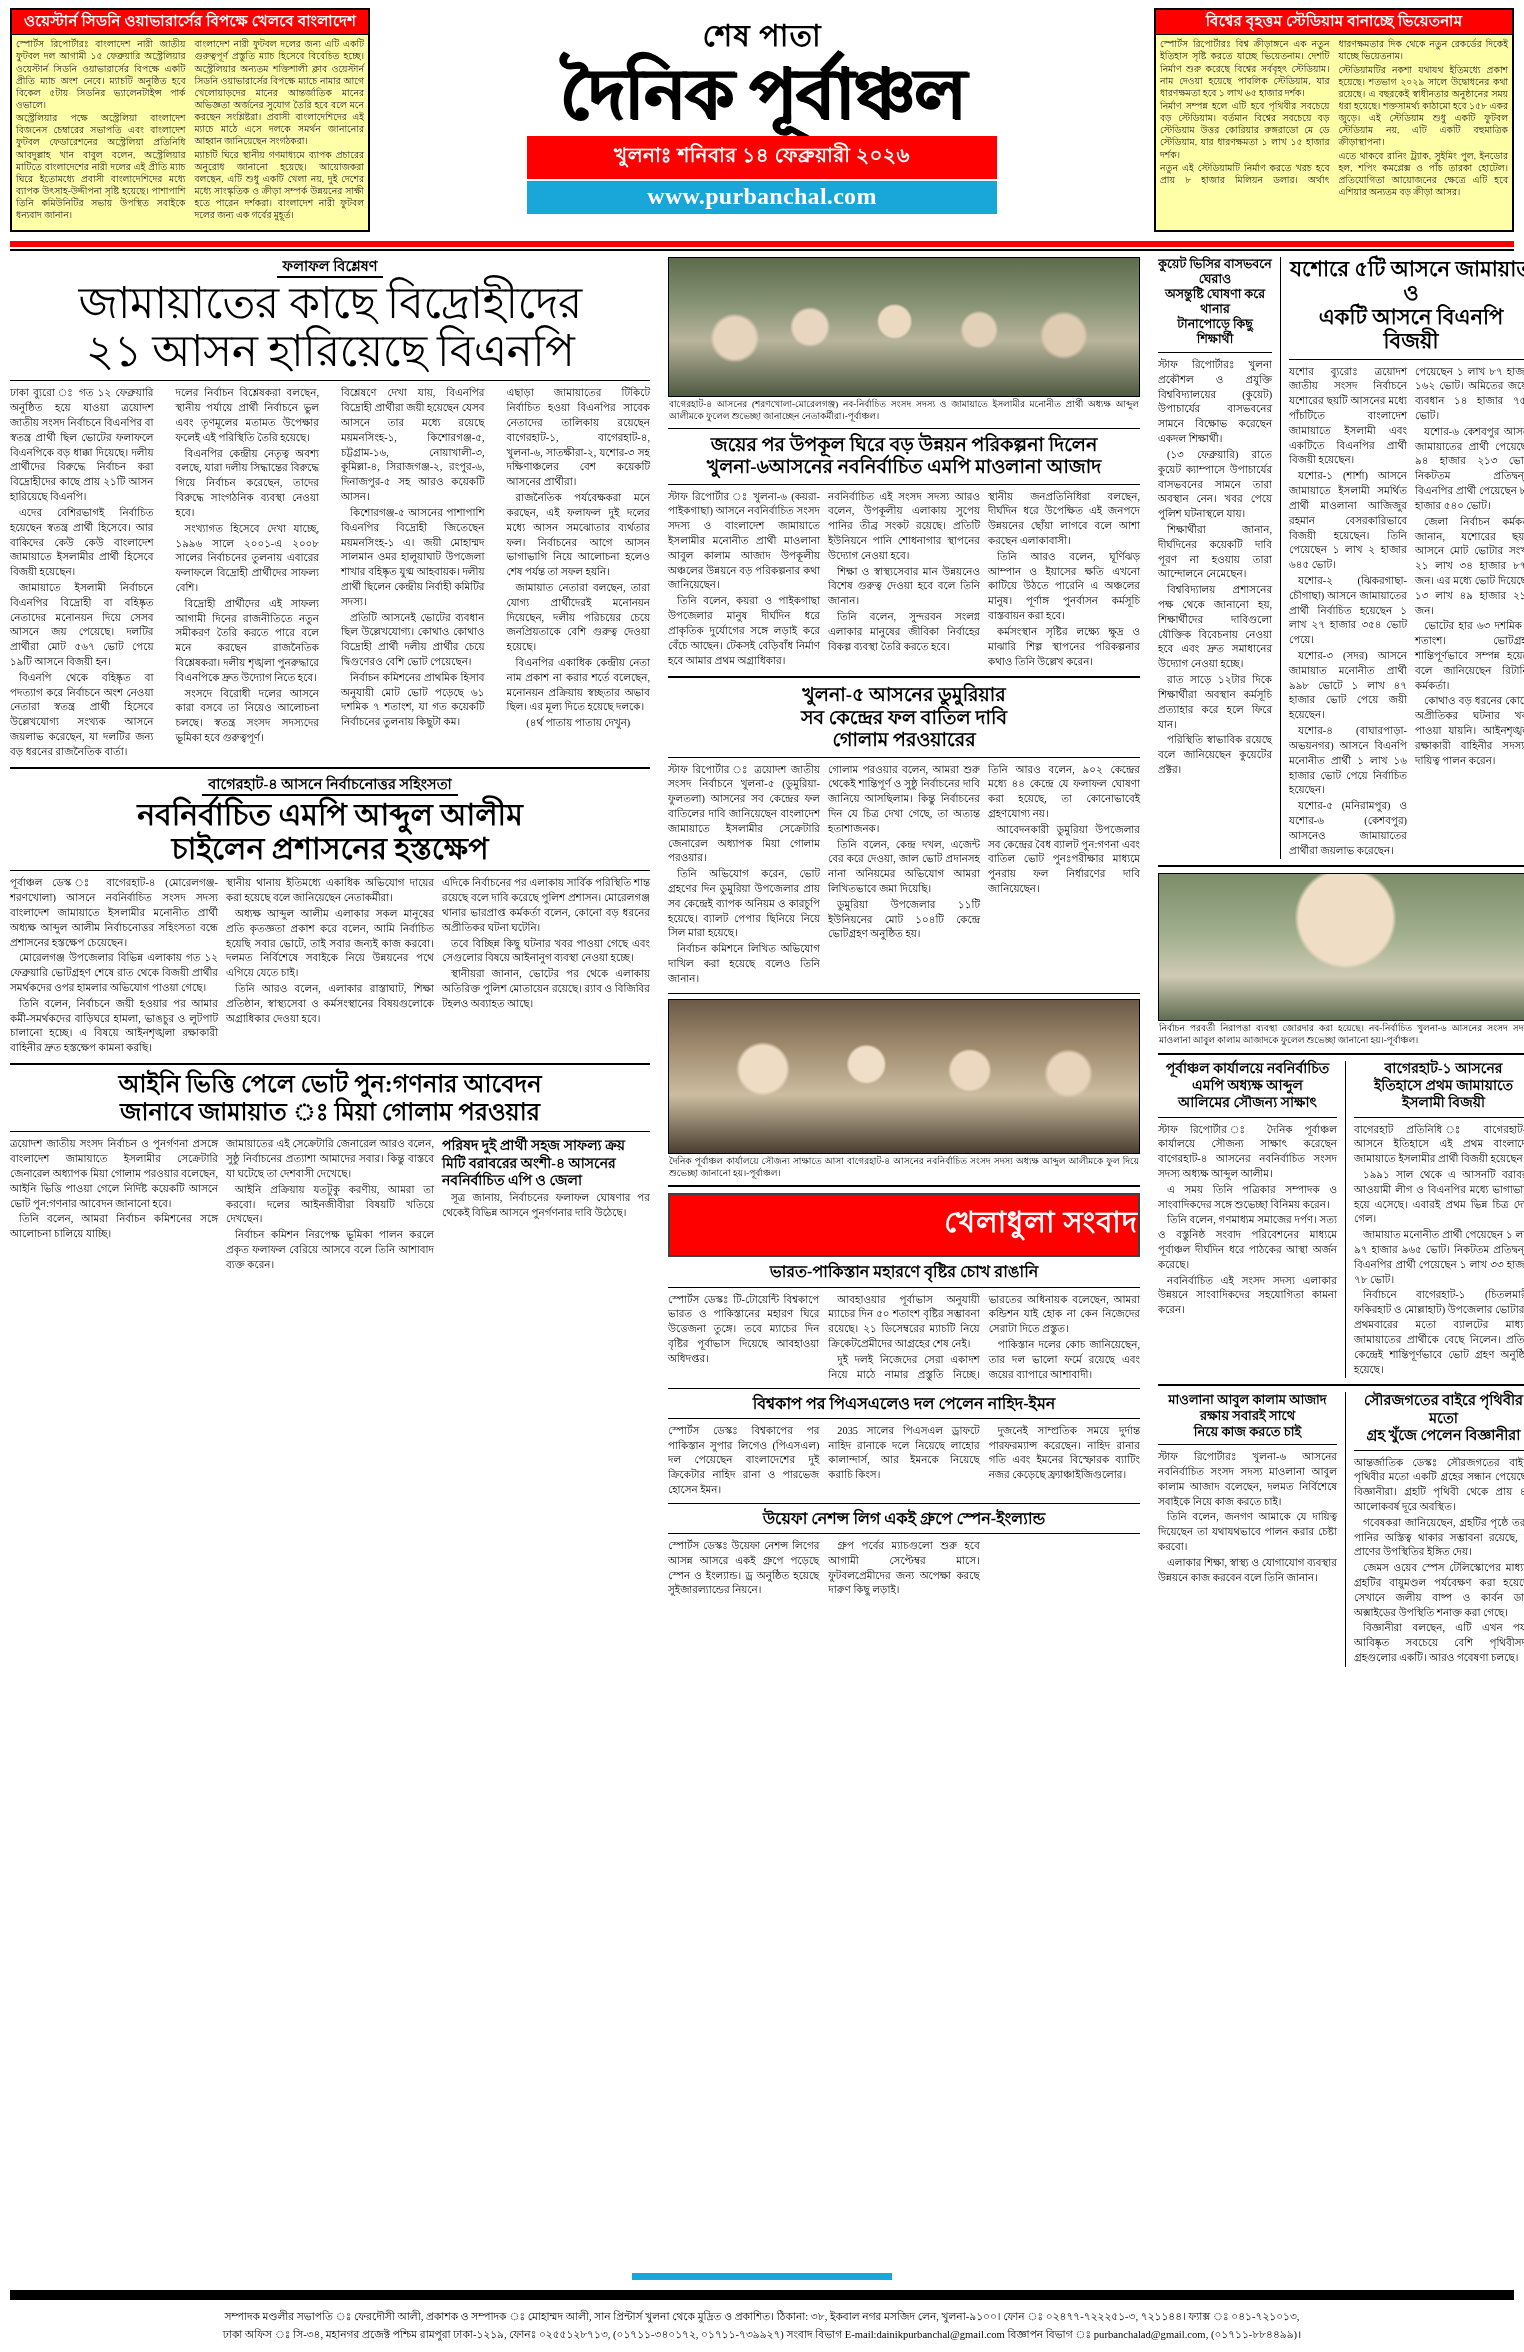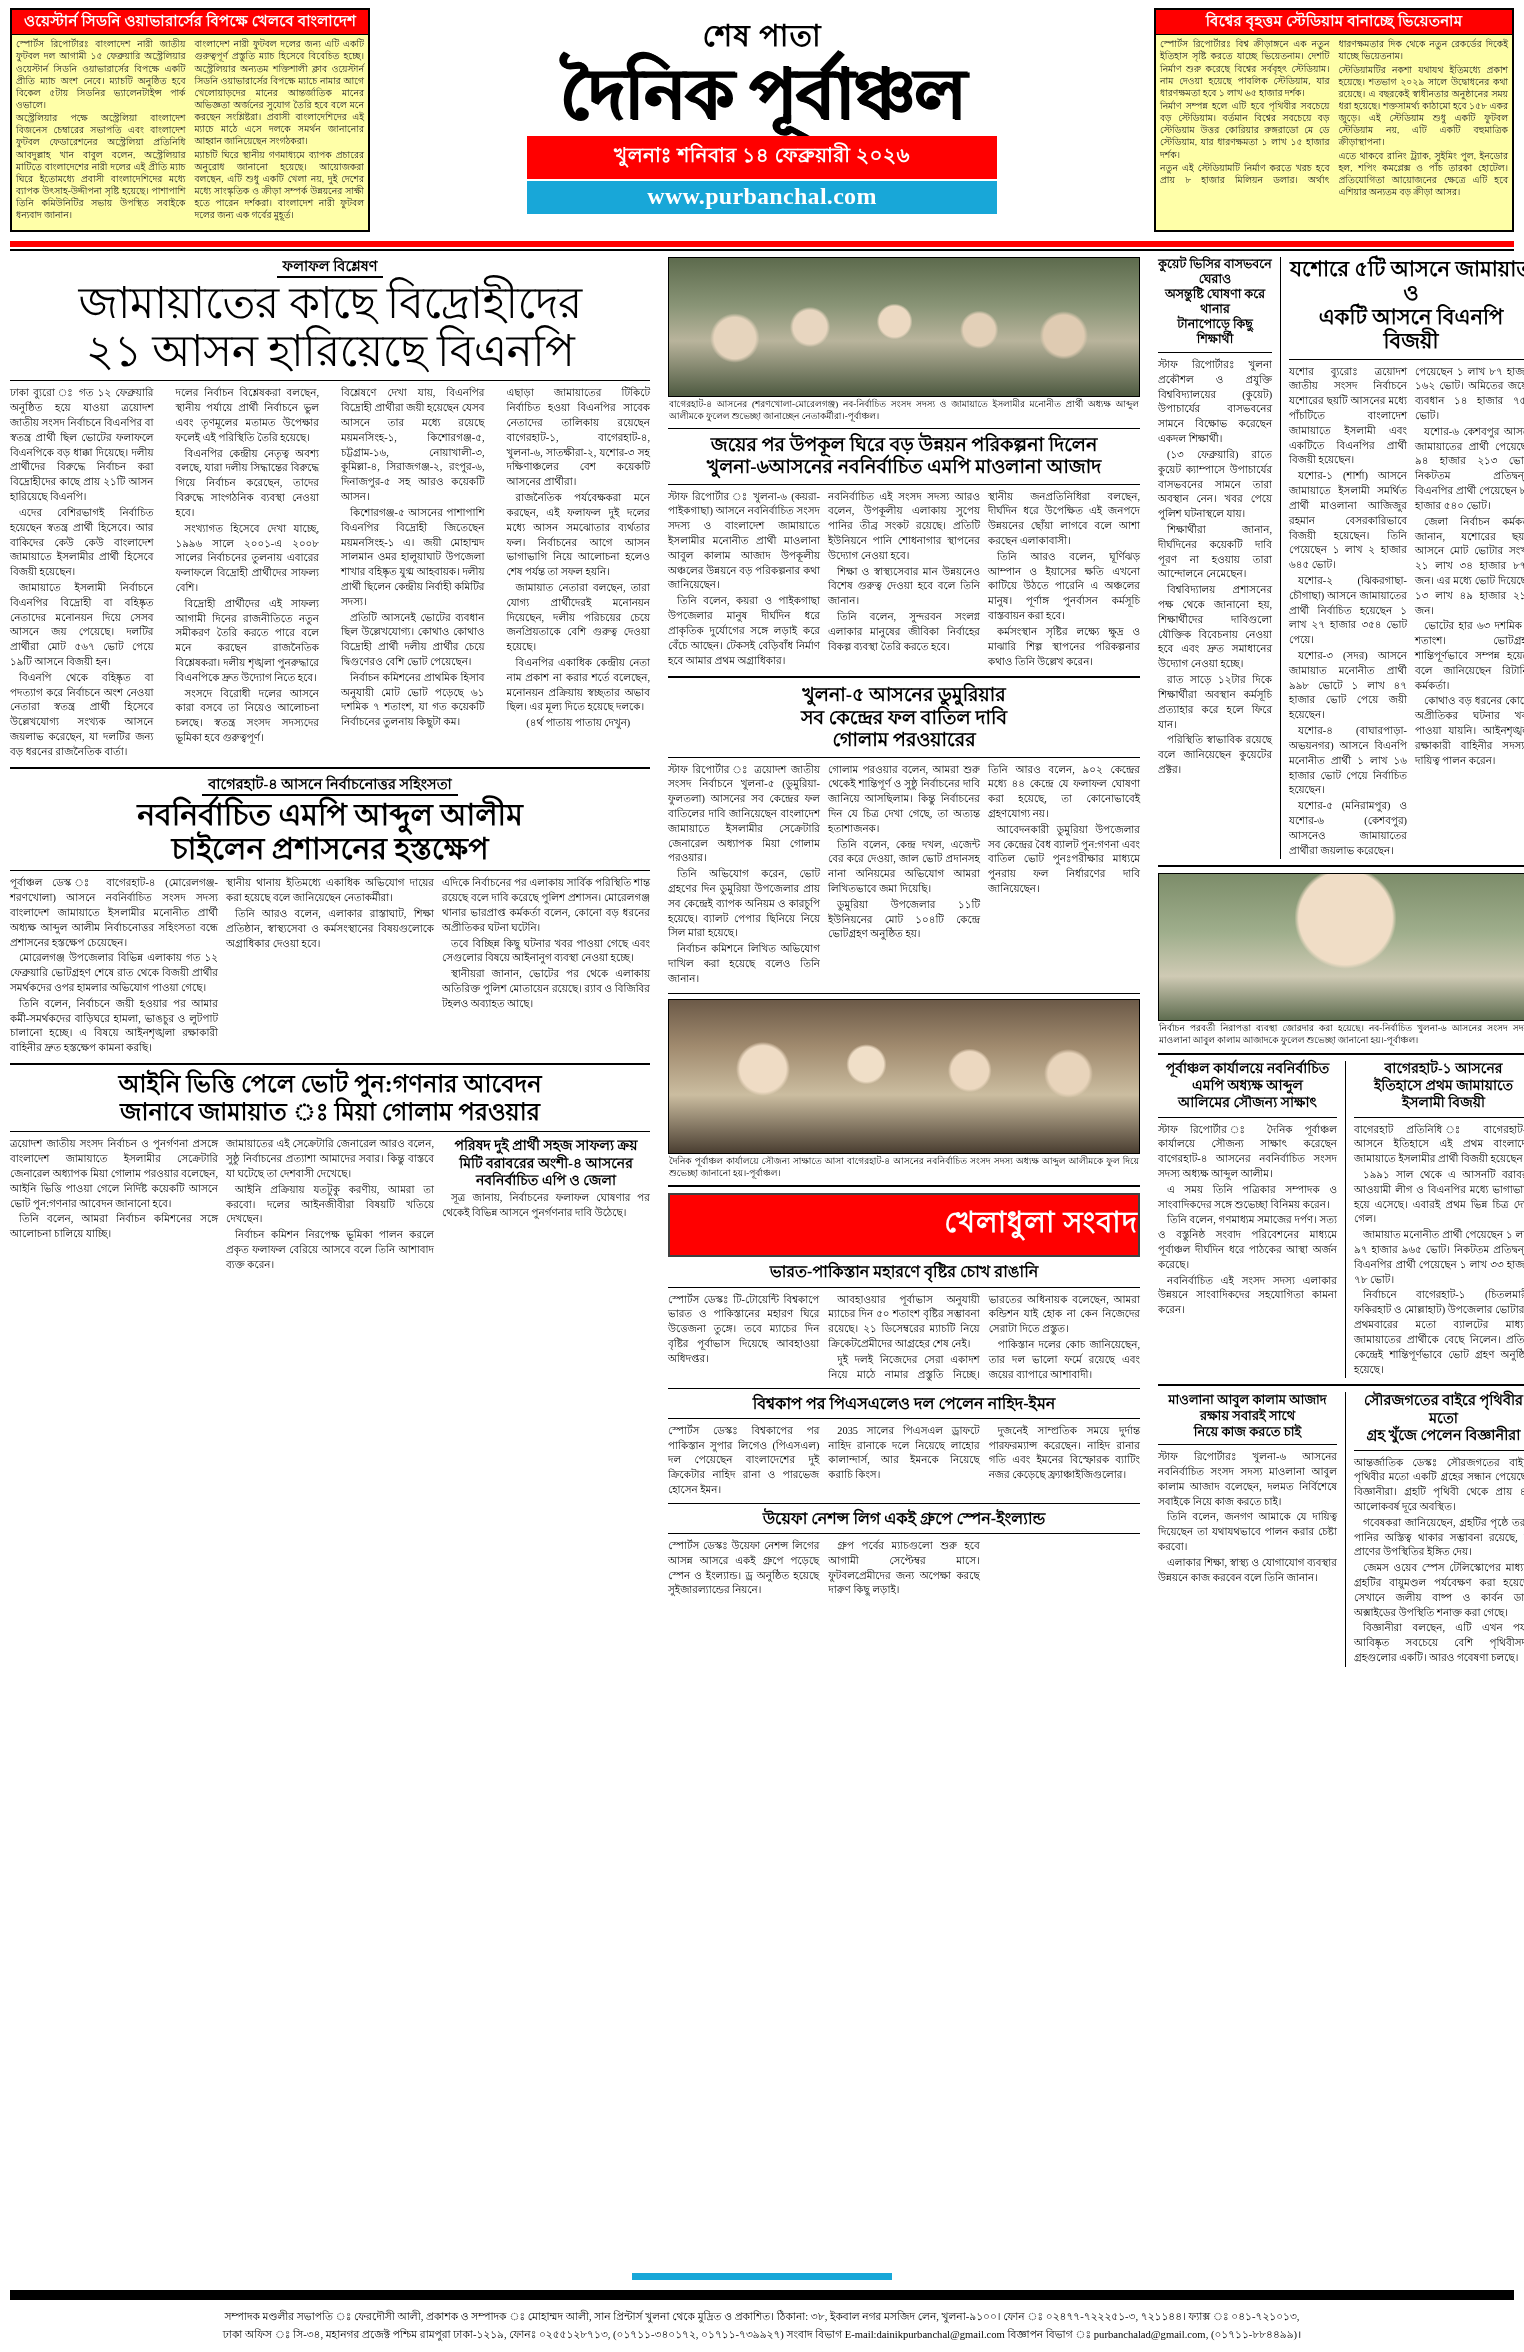--- a/index.html
+++ b/index.html
@@ -209,20 +209,21 @@
         <div class="head-lg">চাইলেন প্রশাসনের হস্তক্ষেপ</div>
         <div class="hr-thin"></div>
         <div style="display:flex; gap:8px;">
           <div class="body-text" style="width:208px;">
             <p class="noind">পূর্বাঞ্চল ডেস্ক ঃ বাগেরহাট-৪ (মোরেলগঞ্জ-শরণখোলা) আসনে নবনির্বাচিত সংসদ সদস্য বাংলাদেশ জামায়াতে ইসলামীর মনোনীত প্রার্থী অধ্যক্ষ আব্দুল আলীম নির্বাচনোত্তর সহিংসতা বন্ধে প্রশাসনের হস্তক্ষেপ চেয়েছেন।</p>
             <p>মোরেলগঞ্জ উপজেলার বিভিন্ন এলাকায় গত ১২ ফেব্রুয়ারি ভোটগ্রহণ শেষে রাত থেকে বিজয়ী প্রার্থীর সমর্থকদের ওপর হামলার অভিযোগ পাওয়া গেছে।</p>
             <p>তিনি বলেন, নির্বাচনে জয়ী হওয়ার পর আমার কর্মী-সমর্থকদের বাড়িঘরে হামলা, ভাঙচুর ও লুটপাট চালানো হচ্ছে। এ বিষয়ে আইনশৃঙ্খলা রক্ষাকারী বাহিনীর দ্রুত হস্তক্ষেপ কামনা করছি।</p>
           </div>
           <div class="body-text" style="width:208px;">
             <p class="noind">স্থানীয় থানায় ইতিমধ্যে একাধিক অভিযোগ দায়ের করা হয়েছে বলে জানিয়েছেন নেতাকর্মীরা।</p>
+            <p>অধ্যক্ষ আব্দুল আলীম এলাকার সকল মানুষের প্রতি কৃতজ্ঞতা প্রকাশ করে বলেন, আমি নির্বাচিত হয়েছি সবার ভোটে, তাই সবার জন্যই কাজ করবো। দলমত নির্বিশেষে সবাইকে নিয়ে উন্নয়নের পথে এগিয়ে যেতে চাই।</p>
             <p>তিনি আরও বলেন, এলাকার রাস্তাঘাট, শিক্ষা প্রতিষ্ঠান, স্বাস্থ্যসেবা ও কর্মসংস্থানের বিষয়গুলোকে অগ্রাধিকার দেওয়া হবে।</p>
           </div>
           <div class="body-text" style="width:208px;">
             <p class="noind">এদিকে নির্বাচনের পর এলাকায় সার্বিক পরিস্থিতি শান্ত রয়েছে বলে দাবি করেছে পুলিশ প্রশাসন। মোরেলগঞ্জ থানার ভারপ্রাপ্ত কর্মকর্তা বলেন, কোনো বড় ধরনের অপ্রীতিকর ঘটনা ঘটেনি।</p>
             <p>তবে বিচ্ছিন্ন কিছু ঘটনার খবর পাওয়া গেছে এবং সেগুলোর বিষয়ে আইনানুগ ব্যবস্থা নেওয়া হচ্ছে।</p>
             <p>স্থানীয়রা জানান, ভোটের পর থেকে এলাকায় অতিরিক্ত পুলিশ মোতায়েন রয়েছে। র‌্যাব ও বিজিবির টহলও অব্যাহত আছে।</p>
           </div>
         </div>
       </div>
 
@@ -236,21 +237,21 @@
           <div class="body-text" style="width:208px;">
             <p class="noind">ত্রয়োদশ জাতীয় সংসদ নির্বাচন ও পুনর্গণনা প্রসঙ্গে বাংলাদেশ জামায়াতে ইসলামীর সেক্রেটারি জেনারেল অধ্যাপক মিয়া গোলাম পরওয়ার বলেছেন, আইনি ভিত্তি পাওয়া গেলে নির্দিষ্ট কয়েকটি আসনে ভোট পুন:গণনার আবেদন জানানো হবে।</p>
             <p>তিনি বলেন, আমরা নির্বাচন কমিশনের সঙ্গে আলোচনা চালিয়ে যাচ্ছি।</p>
           </div>
           <div class="body-text" style="width:208px;">
             <p class="noind">জামায়াতের এই সেক্রেটারি জেনারেল আরও বলেন, সুষ্ঠু নির্বাচনের প্রত্যাশা আমাদের সবার। কিন্তু বাস্তবে যা ঘটেছে তা দেশবাসী দেখেছে।</p>
             <p>আইনি প্রক্রিয়ায় যতটুকু করণীয়, আমরা তা করবো। দলের আইনজীবীরা বিষয়টি খতিয়ে দেখছেন।</p>
             <p>নির্বাচন কমিশন নিরপেক্ষ ভূমিকা পালন করলে প্রকৃত ফলাফল বেরিয়ে আসবে বলে তিনি আশাবাদ ব্যক্ত করেন।</p>
           </div>
           <div class="body-text" style="width:208px;">
-            <p class="noind" style="text-align:center; font-weight:bold; font-size:14px; line-height:1.25;">পরিষদ দুই প্রার্থী সহজ সাফল্য ক্রয় মিটি বরাবরের অংশী-৪ আসনের নবনির্বাচিত এপি ও জেলা</p>
+            <p class="noind" style="text-align:left; font-weight:bold; font-size:14px; line-height:1.25;">পরিষদ দুই প্রার্থী সহজ সাফল্য ক্রয় মিটি বরাবরের অংশী-৪ আসনের নবনির্বাচিত এপি ও জেলা</p>
             <p>সূত্র জানায়, নির্বাচনের ফলাফল ঘোষণার পর থেকেই বিভিন্ন আসনে পুনর্গণনার দাবি উঠেছে।</p>
           </div>
         </div>
       </div>
     </div>
 
     <div class="vsep"></div>
 
     <div class="col-mid">
 

